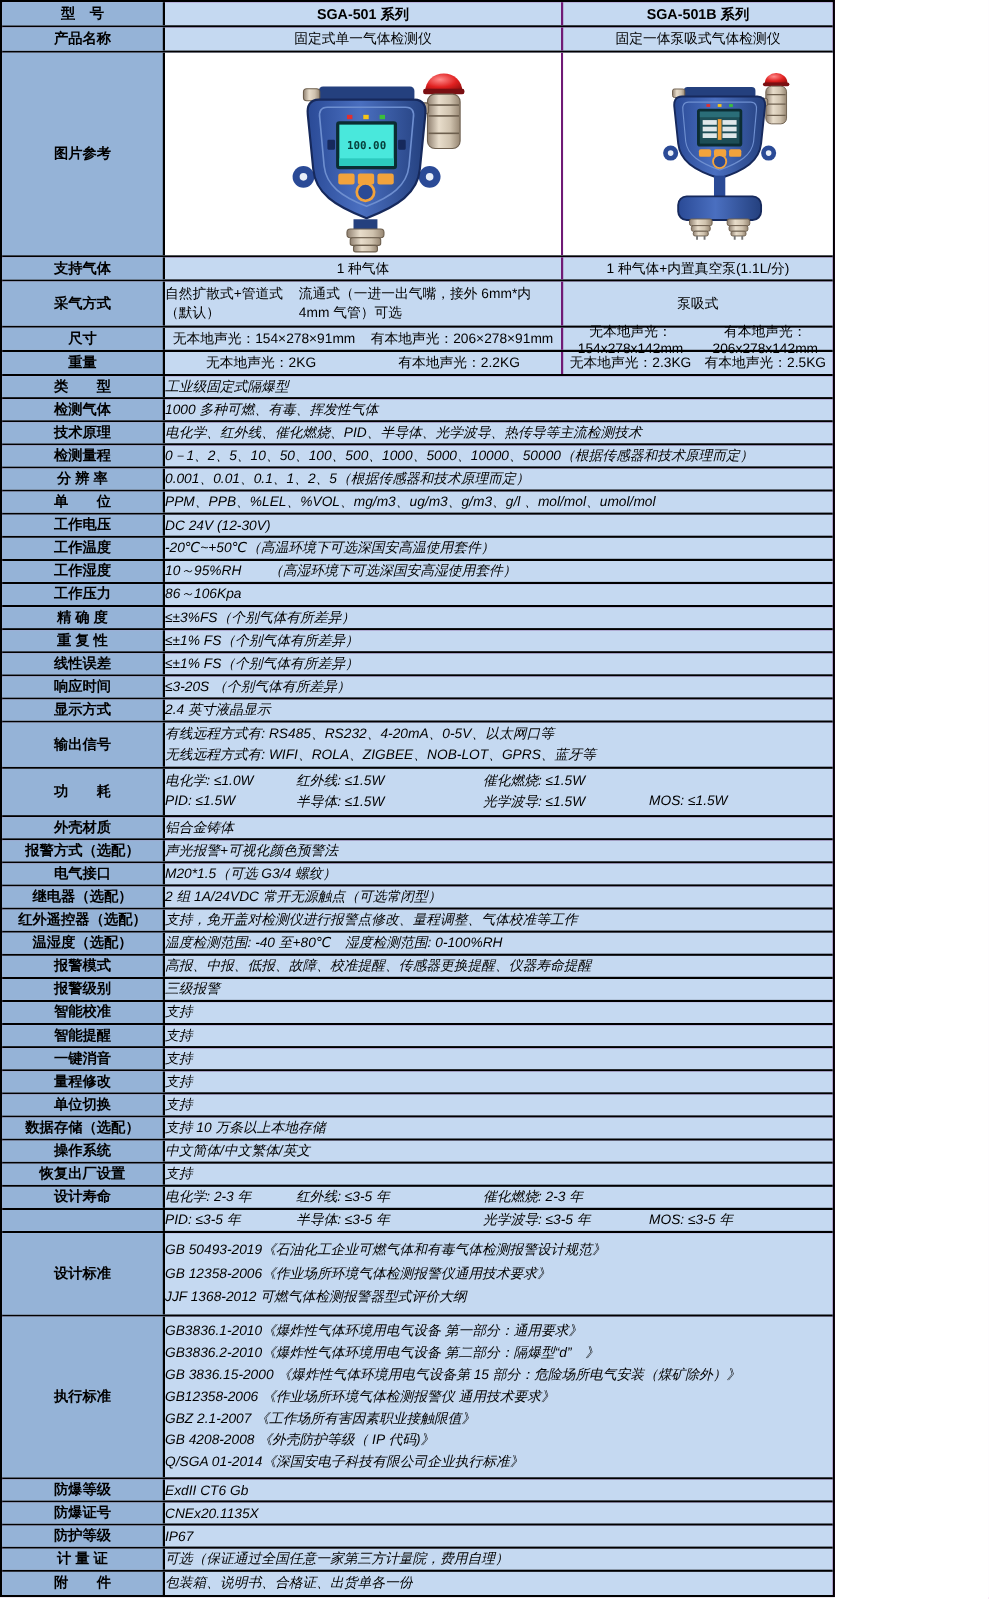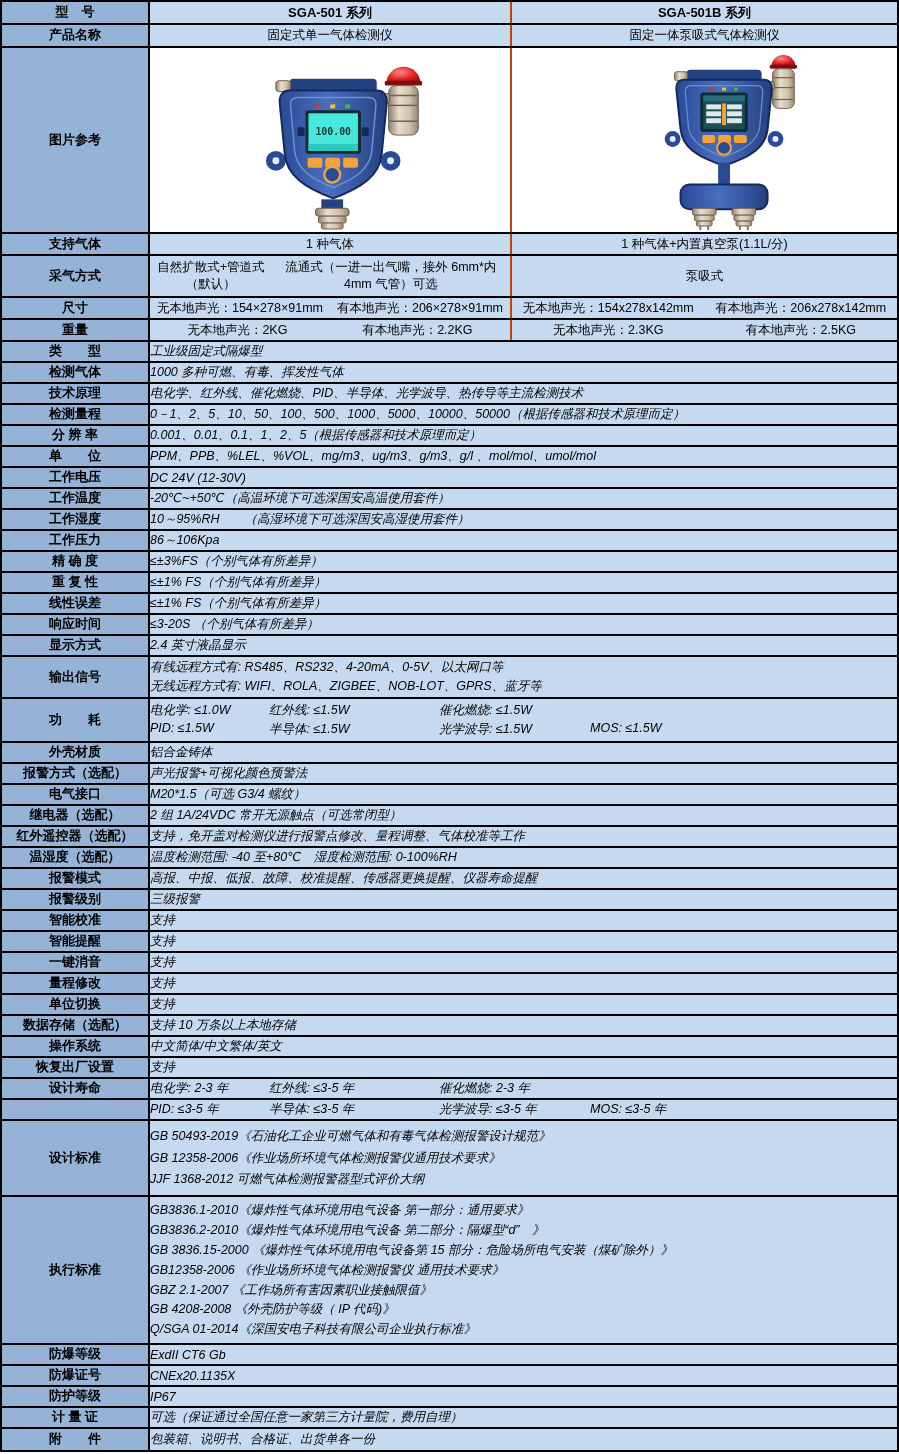--- a/index.html
+++ b/index.html
@@ -1,26 +1,26 @@
 <!DOCTYPE html>
 <html><head>
 <meta charset="utf-8">
 <style>
   html,body{margin:0;padding:0;background:#fff;}
   body{width:899px;font-family:"Liberation Sans","DejaVu Sans",sans-serif;color:#000;}
-  .spec-table{width:899px;box-sizing:border-box;border:2px solid #000;background:#a21caf;}
+  .spec-table{width:759px;box-sizing:border-box;border:2px solid #000;background:#a21caf;}
   .row{display:flex;box-sizing:border-box;border-bottom:2px solid #000;background:#C5D9F1;}
   .row:last-child{border-bottom:none;}
   .cell{box-sizing:border-box;min-width:0;}
   .label{width:148px;flex-shrink:0;background:#95B3D7;border-right:2px solid #000;
          display:flex;align-items:center;justify-content:center;text-align:center;
          font-weight:bold;font-size:13px;line-height:1.15;padding:0 3px;}
   .value{font-size:12.5px;display:flex;align-items:center;}
   .merged{flex:1;padding-left:0;font-style:italic;}
-  .col1{width:362px;flex-shrink:0;border-right:2px solid #c2410c;justify-content:center;text-align:center;}
+  .col1{width:362px;flex-shrink:0;border-right:2px solid #701a75;justify-content:center;}
   .col2{flex:1;justify-content:center;text-align:center;}
   .bold{font-weight:bold;font-size:13px;}
   .imgcell{background:#fff;display:flex;align-items:center;justify-content:center;padding-left:48px;}
   .h-model{height:23px}.h-product{height:23px}.h-image{height:186px}
   .h-gas{height:22px}.h-sampling{height:42px}.h-dims{height:22px}.h-weight{height:22px}
   .spec{height:21px}.h-2line{height:42px}.h-power{height:44px}
   .h-std3{height:76px}.h-std7{height:148px}
   .vstack{justify-content:space-evenly;align-items:center;}
   .vstack-left{flex-direction:column;justify-content:space-evenly;align-items:flex-start;}
   .spread{justify-content:space-around;}

